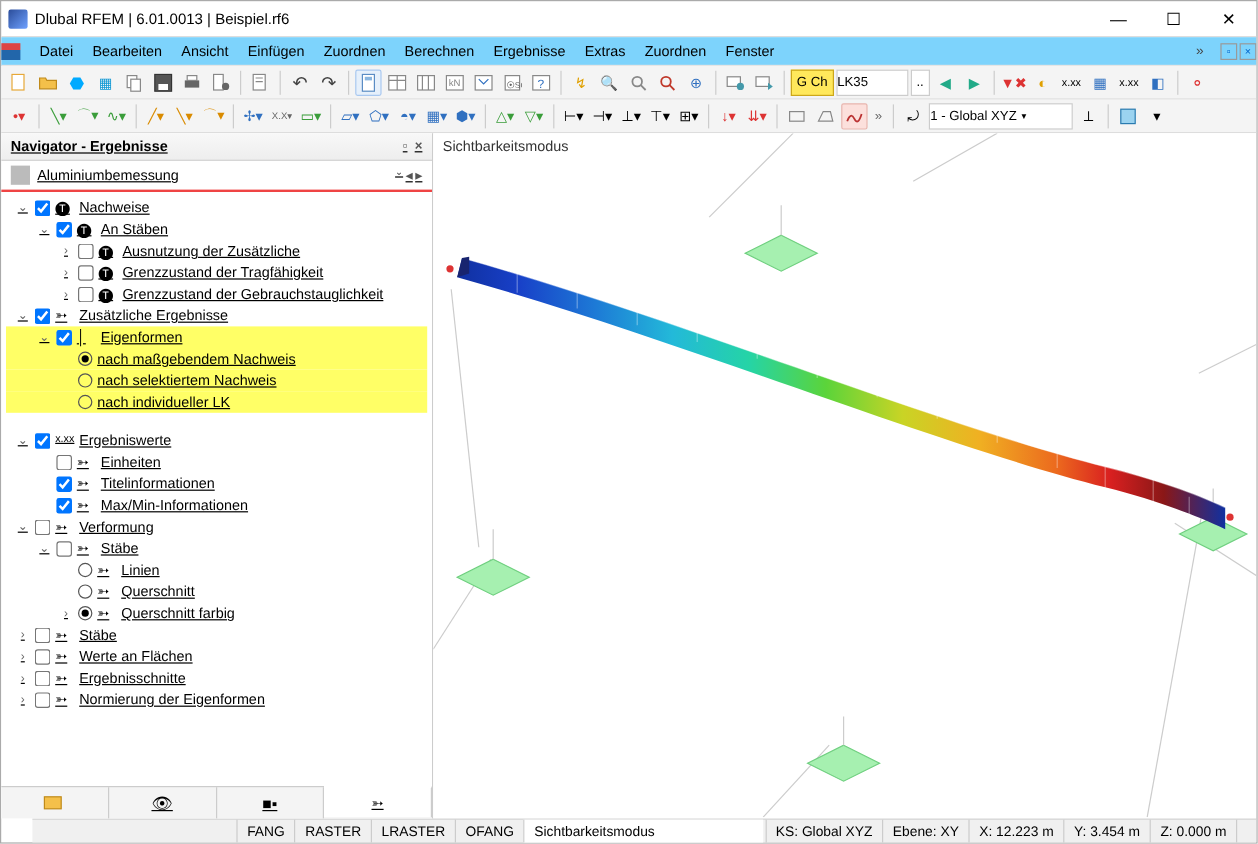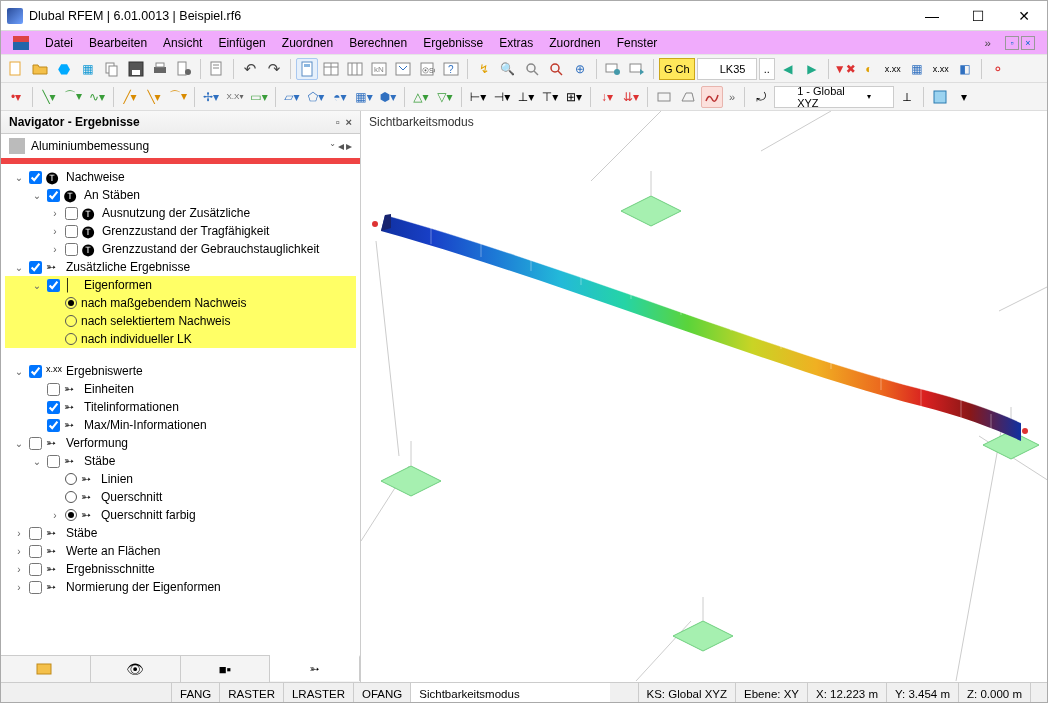--- a/index.html
+++ b/index.html
@@ -4,60 +4,60 @@
 <style>
   * { box-sizing: border-box; font-family: "Segoe UI", Tahoma, sans-serif; }
   body { margin:0; background:#fff; font-size:12px; color:#000; width:1048px; height:703px; overflow:hidden; border:1px solid #aaa;}
   
   .titlebar { height:30px; display:flex; align-items:center; padding:0 0 0 6px; border-bottom:1px solid #ddd;}
   .titlebar .appicon { width:16px; height:16px; margin-right:6px; background:linear-gradient(135deg,#2b4d9a,#6fa1ff); border-radius:2px;}
   .titlebar .title { flex:1; font-size:12.5px; color:#000000;}
   .winbtns { display:flex; height:100%;}
   .winbtn { width:46px; display:flex; align-items:center; justify-content:center; font-size:14px; font-family:Arial;}
   
-  .menubar { height:24px; display:flex; align-items:center; background:#f0abfc; border-bottom:1px solid #e5e5e5; padding:0 12px; font-size:12px;}
+  .menubar { height:24px; display:flex; align-items:center; background:#7dd3fc; border-bottom:1px solid #e5e5e5; padding:0 0; font-size:12px;}
   .menubar .menulogo{ width:16px; height:14px; background:linear-gradient(#d44,#d44 40%,#26a 40%,#26a); margin-right:8px;}
   .menuitem { padding:3px 8px;}
   .menubar .right { margin-left:auto; color:#0066cc; font-size:11.5px; display:flex; align-items:center; gap:8px;}
   .menubar .right .chev{color:#444;}
   .menubar .smallicons{display:flex;gap:2px;margin-left:6px;}
   .smallicons span{width:14px;height:14px;border:1px solid #999;font-size:9px;display:flex;align-items:center;justify-content:center;}
   
   .toolbar { display:flex; align-items:center; background:#f4f4f4; border-bottom:1px solid #ddd; padding:2px 4px; gap:2px; height:28px;}
   .tb { width:22px; height:22px; display:flex; align-items:center; justify-content:center; border:1px solid transparent; border-radius:2px;}
   .sep { width:1px; height:20px; background:#ccc; margin:0 3px;}
   .tbtext { padding:0 4px; font-size:11px; height:22px; display:flex; align-items:center; border:1px solid #ccc; background:#fff;}
-  .dropdown { display:flex; align-items:center; height:22px; border:1px solid #ccc; background:#fff; padding:0 22px; gap:4px; font-size:11px;}
+  .dropdown { display:flex; align-items:center; height:22px; border:1px solid #ccc; background:#fff; padding:0 0; gap:4px; font-size:11px;}
   .chevrons{font-size:11px;color:#666;padding:0 4px;}
   
-  .main { display:flex; height:calc(703px - 30px - 24px - 28px - 28px - 22px);}
+  .main { display:flex; height:calc(703px - 30px - 24px - 28px - 28px - 22px);text-decoration:underline;}
   
   .sidebar { width:360px; border-right:1px solid #ccc; display:flex; flex-direction:column; background:#fff;}
   .sidehdr { background:linear-gradient(#f8f8f8,#eee); border-bottom:1px solid #ccc; padding:4px 8px; display:flex; align-items:center; font-weight:bold; font-size:12px;}
   .sidehdr .hdrbtns{margin-left:auto; display:flex; gap:6px; font-size:11px; color:#555;}
-  .sidecategory { padding:4px 8px; border-bottom:6px solid #ef4444; display:flex; align-items:center; gap:6px;}
+  .sidecategory { padding:4px 8px; border-bottom:2px solid #ef4444; display:flex; align-items:center; gap:6px;}
   .sidecategory .caticon{width:16px;height:16px;background:#bbb;}
   .sidecategory .catarrow{margin-left:auto; display:flex; gap:2px; color:#555;}
   .tree{ flex:1; overflow:auto; padding:4px 4px;}
   .node { display:flex; align-items:center; gap:4px; padding:2px 0; white-space:nowrap;}
   .node .exp{width:12px;text-align:center;color:#666;font-size:10px;}
   .node input[type=checkbox]{width:13px;height:13px;margin:0;}
   .node .nicon{width:16px;height:14px;}
   .d1{padding-left:8px;} .d2{padding-left:26px;} .d3{padding-left:44px;}
   .radio{width:12px;height:12px;border:1px solid #555;border-radius:50%;display:inline-flex;align-items:center;justify-content:center;}
   .radio.sel::after{content:"";width:6px;height:6px;background:#000;border-radius:50%;}
   .hl { background:#ffff66;}
   .bottomtabs{ display:flex; border-top:1px solid #ccc; background:#f4f4f4;}
   .bottomtabs .btab{ flex:1; height:26px; display:flex; align-items:center; justify-content:center; border-right:1px solid #ccc;}
   
   .viewport { flex:1; position:relative; background:#fff; overflow:hidden;}
   .viewport .vplabel{position:absolute;top:4px;left:8px;font-size:12px;color:#333;}
   .viewport svg{position:absolute;top:0;left:0;}
   
-  .statusbar { height:22px; background:#f0f0f0; border-top:1px solid #ccc; display:flex; align-items:center; font-size:11.5px;}
+  .statusbar { height:22px; background:#f0f0f0; border-top:1px solid #ccc; display:flex; align-items:center; font-size:11.5px;margin-left:26px;}
   .statusbar .cell{padding:0 8px; border-left:1px solid #ccc; height:100%; display:flex; align-items:center;}
   .statusbar .cell:first-child{border-left:none;}
   .statusbar .mode{background:#fff;}
   .statusbar .spacer{flex:1;}
   
   .ico{width:16px;height:16px;}
   .tri{font-size:8px;}
 </style>
 </head>
 <body>

